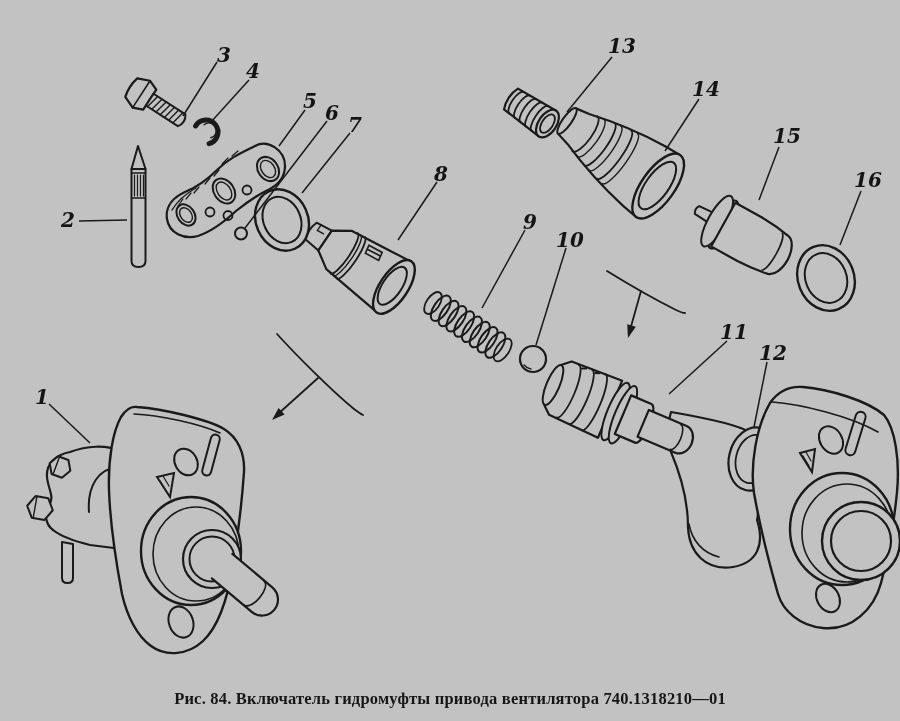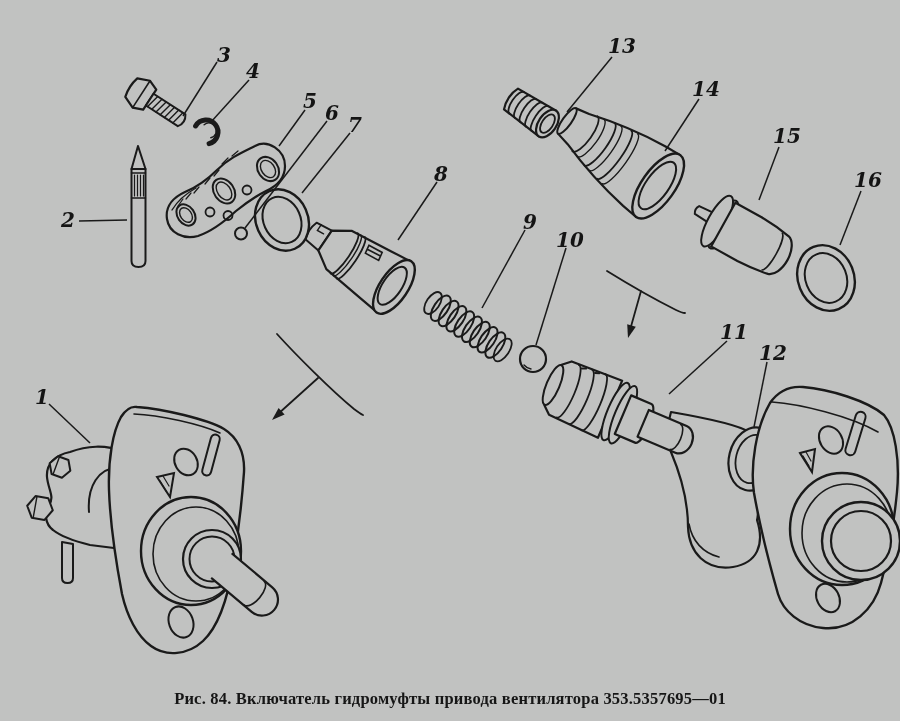--- a/index.html
+++ b/index.html
@@ -255,14 +255,14 @@
     <text class="lbl" x="570" y="247">10</text>
     <text class="lbl" x="734" y="339">11</text>
     <text class="lbl" x="773" y="360">12</text>
     <text class="lbl" x="622" y="53">13</text>
     <text class="lbl" x="706" y="96">14</text>
     <text class="lbl" x="787" y="143">15</text>
     <text class="lbl" x="868" y="187">16</text>
   </g>
 </svg>
 
-  <div class="caption">Рис. 84. Включатель гидромуфты привода вентилятора 353.5357695—01</div>
+  <div class="caption">Рис. 84. Включатель гидромуфты привода вентилятора 740.1318210—01</div>
 </div>
 
 </body></html>

